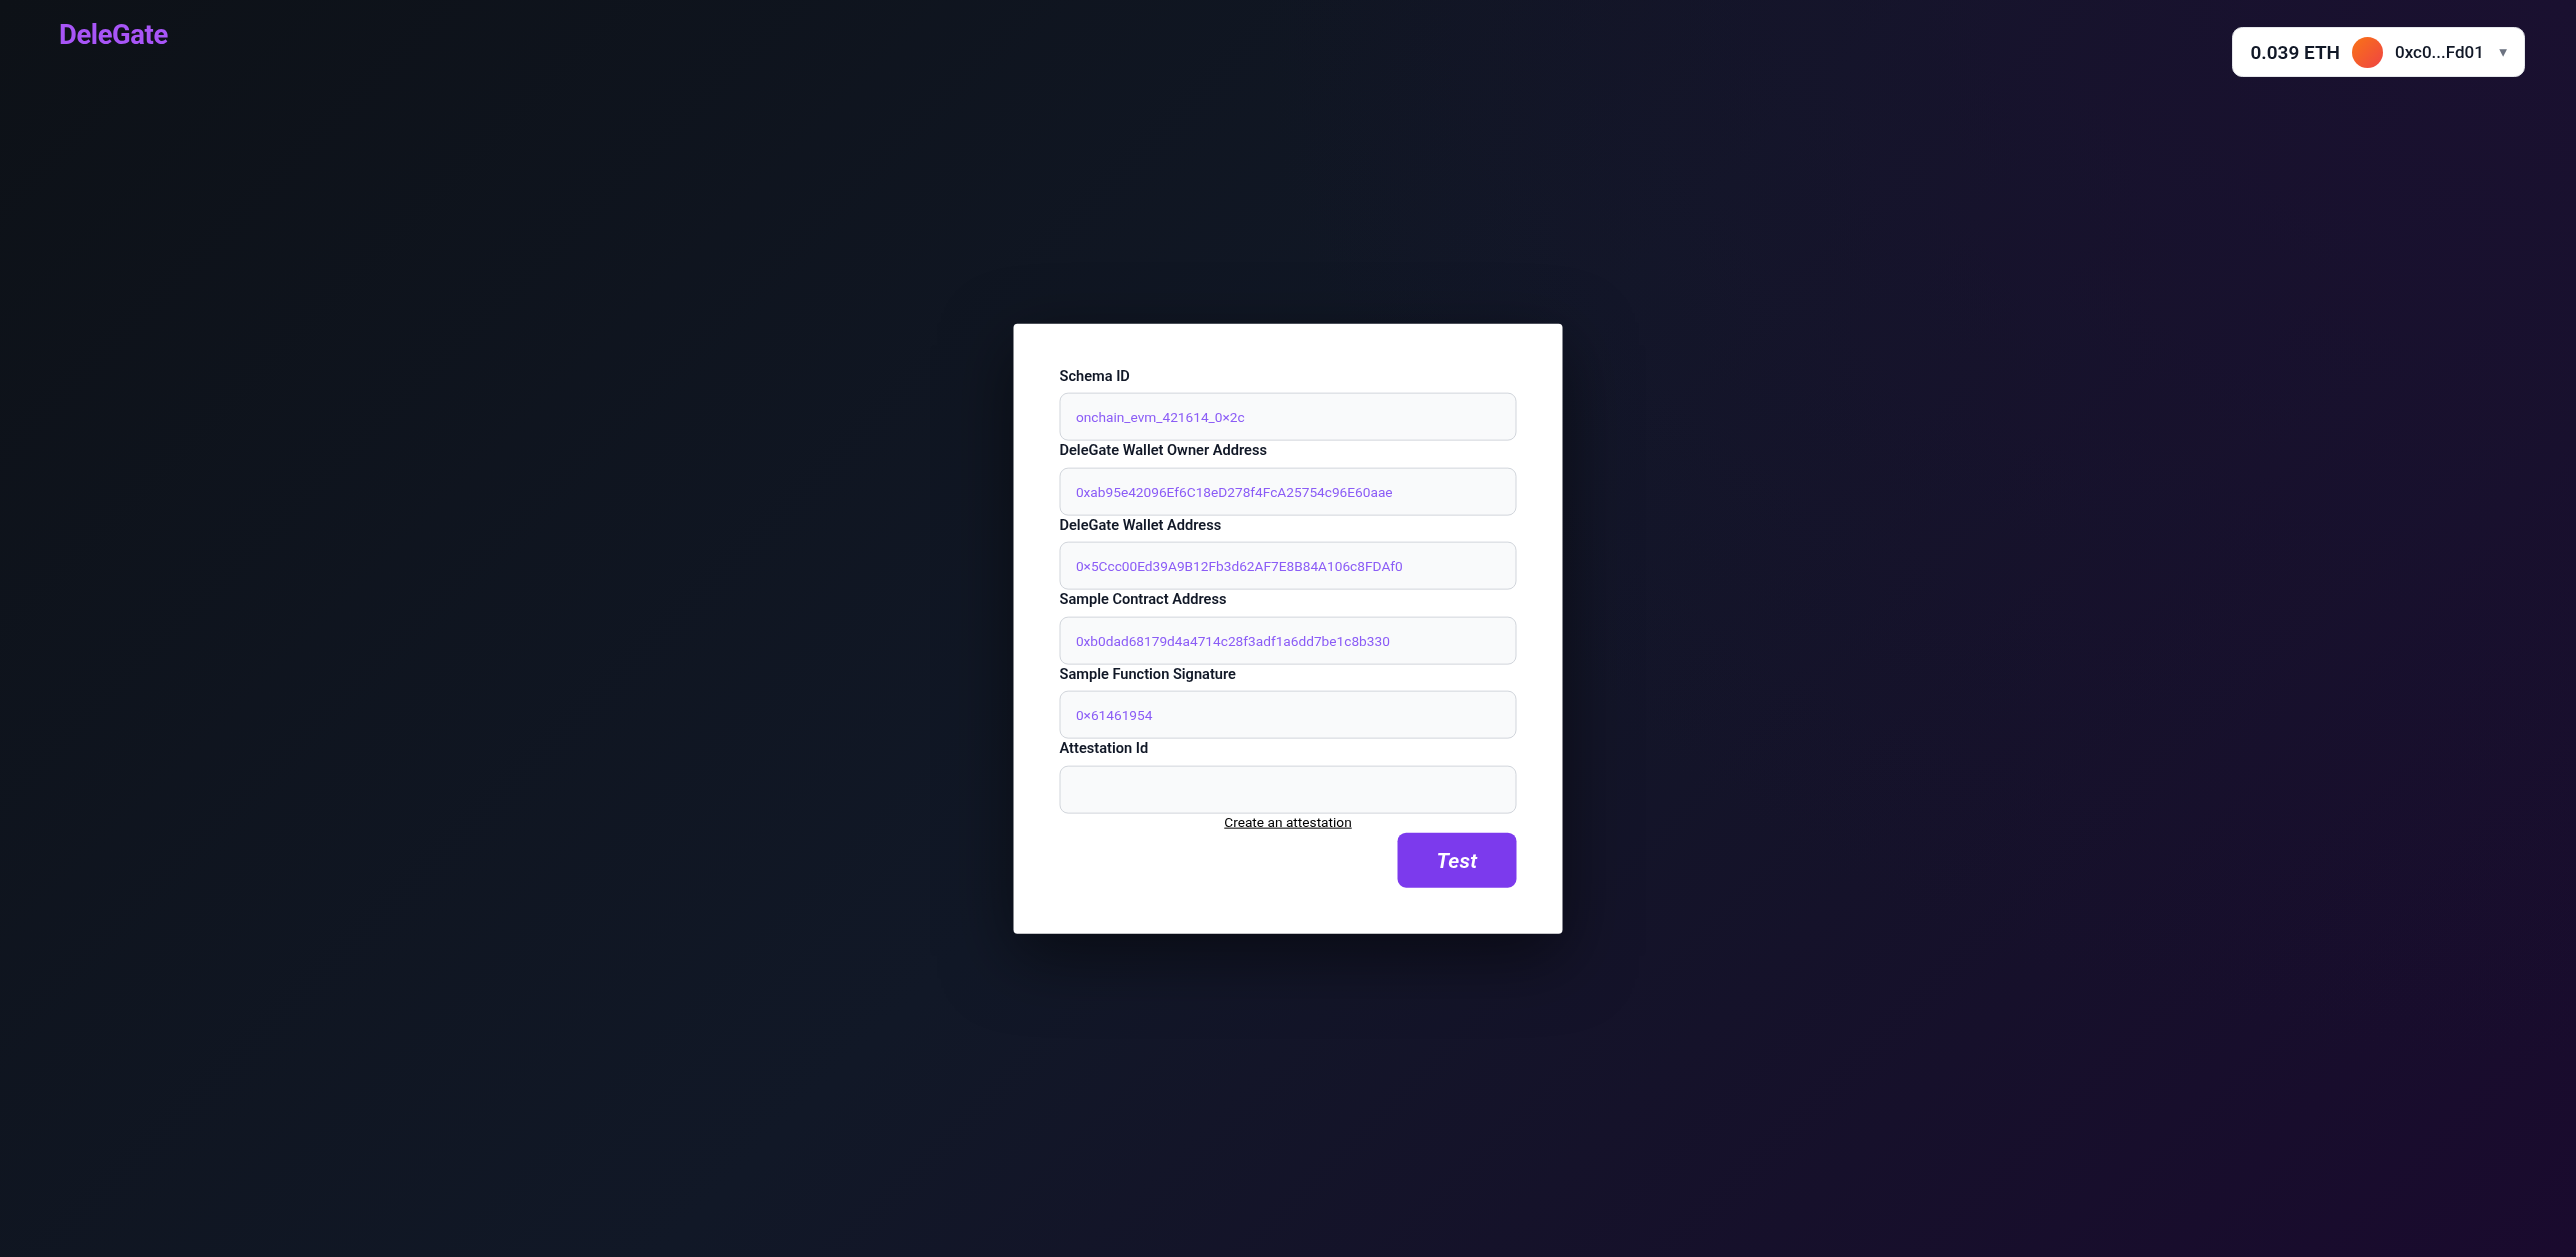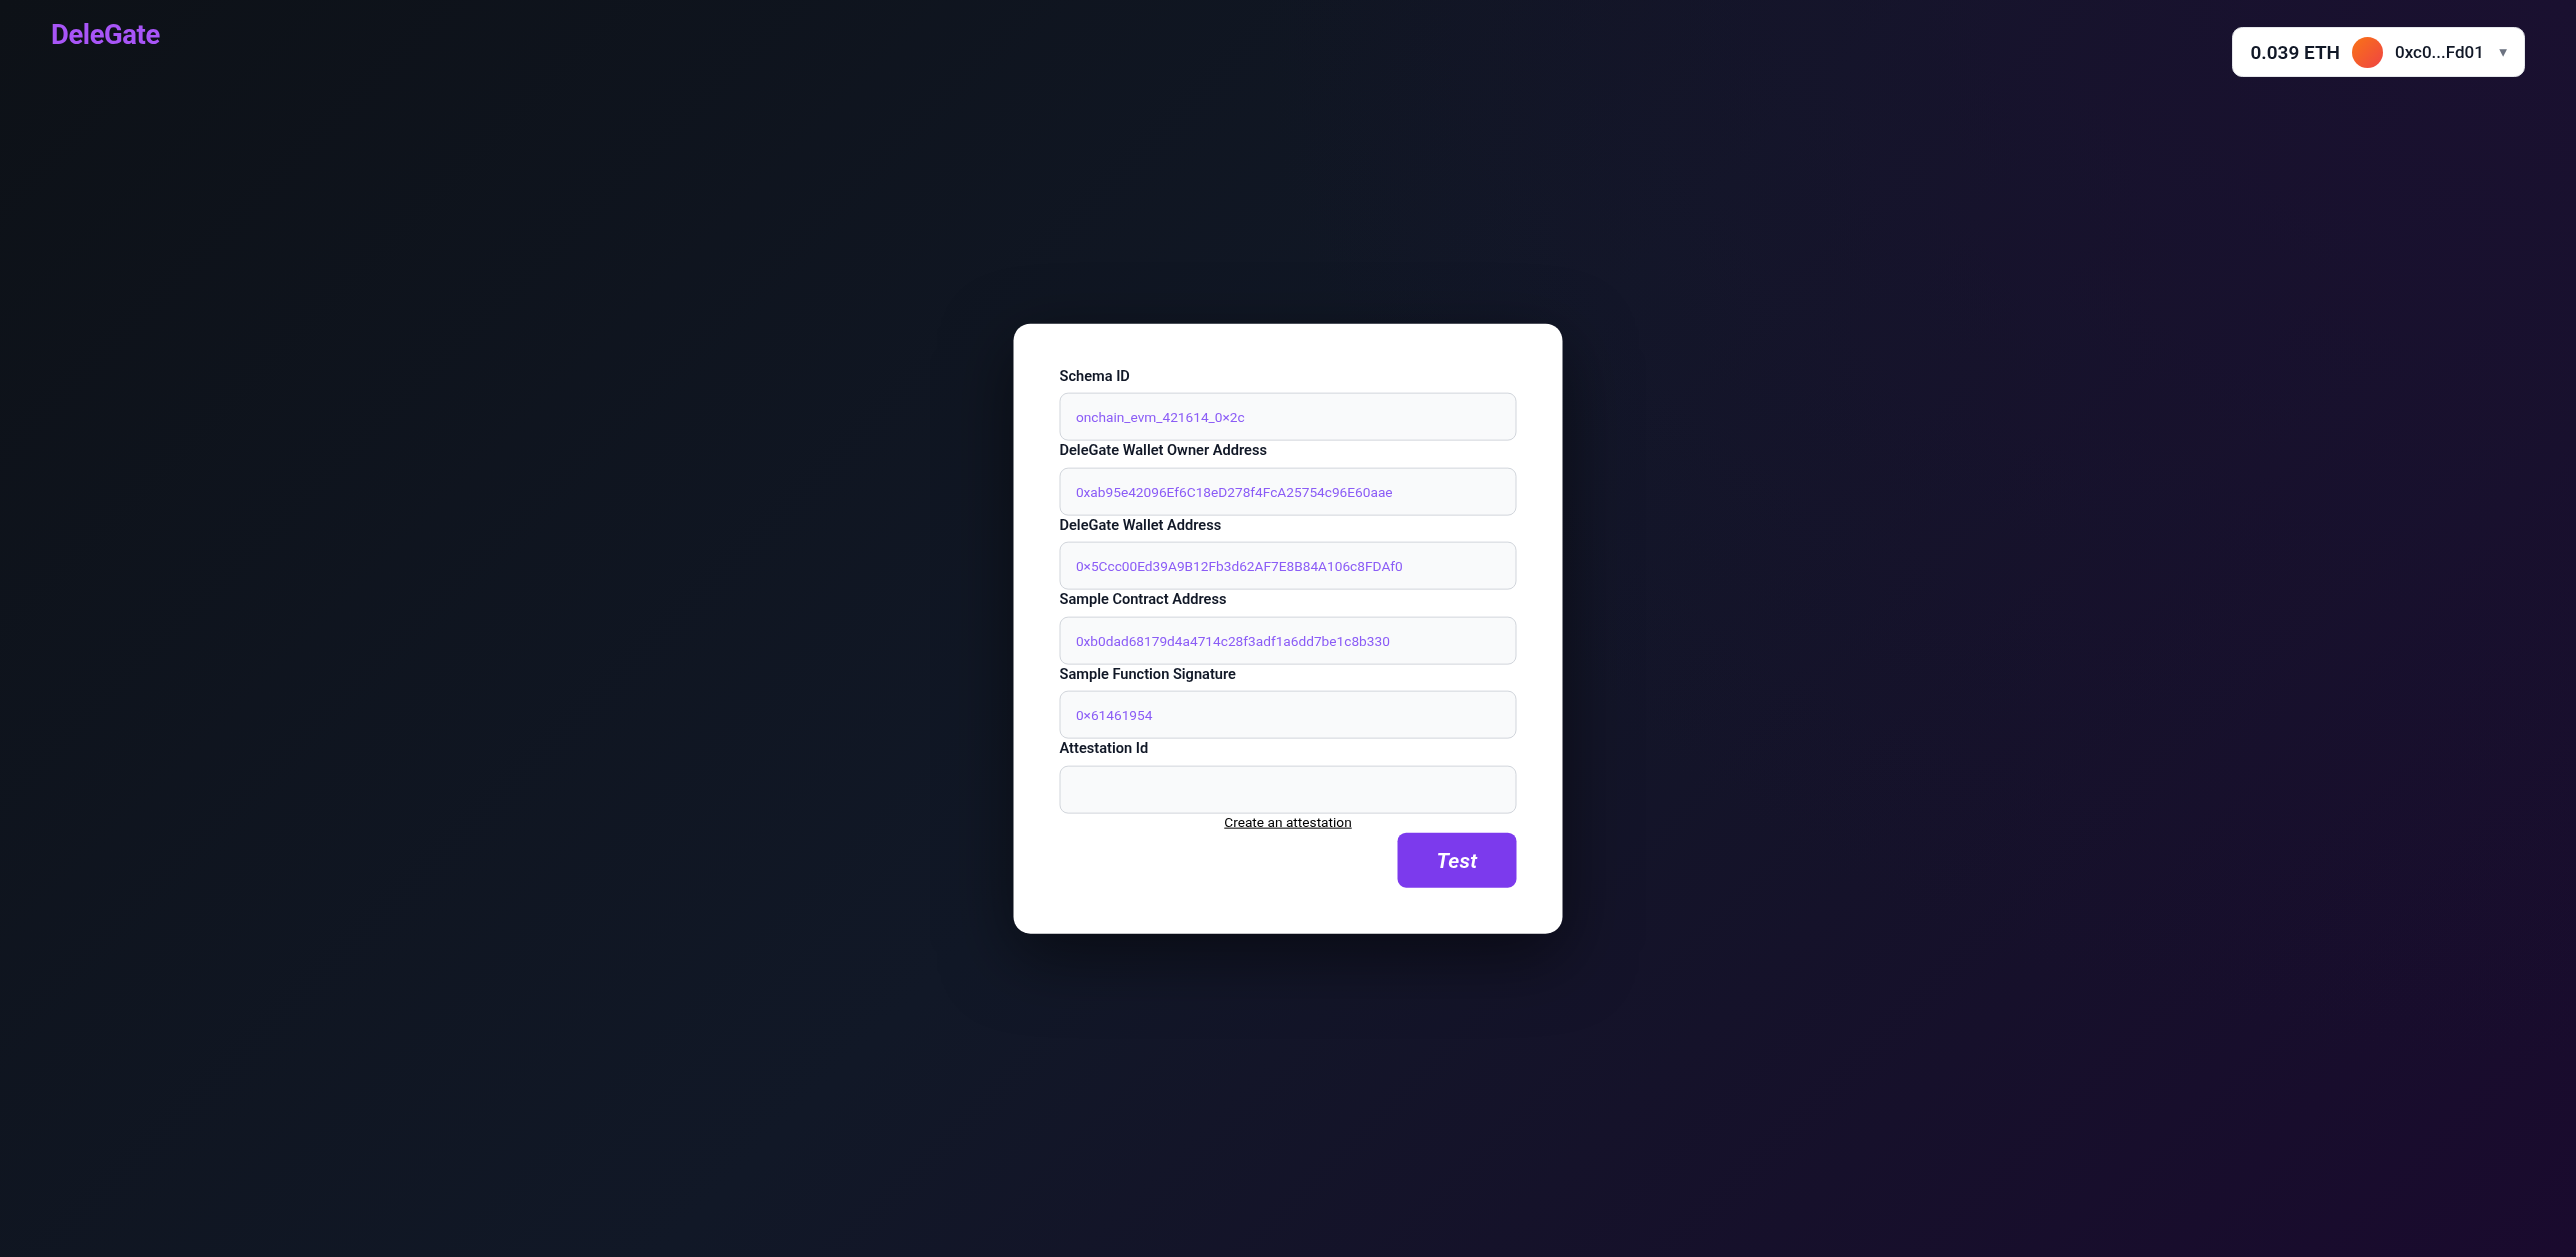--- a/index.html
+++ b/index.html
@@ -25,21 +25,21 @@
       width: 60%;
       height: 100%;
       background: radial-gradient(ellipse at top right, #1a1030 0%, transparent 60%);
       pointer-events: none;
     }
 
     
     .navbar {
       position: absolute;
       top: 0;
-      left: 0;
+      left: 8px;
       right: 0;
       height: 69px;
       display: flex;
       align-items: center;
       justify-content: space-between;
       padding: 0 51px;
       z-index: 10;
     }
 
     .brand-logo {
@@ -90,21 +90,21 @@
       margin-left: 3.4px;
     }
 
     
     .modal-card {
       position: absolute;
       top: 50%;
       left: 50%;
       transform: translate(-50%, -50%);
       background: #ffffff;
-      border-radius: 17px;
+      border-radius: 4px;
       width: 549px;
       padding: 43px 46px 46px;
       box-shadow: 0 21.4px 69px rgba(0, 0, 0, 0.5);
       display: flex;
       flex-direction: column;
     }
 
     .form-group {
       display: flex;
       flex-direction: column;

